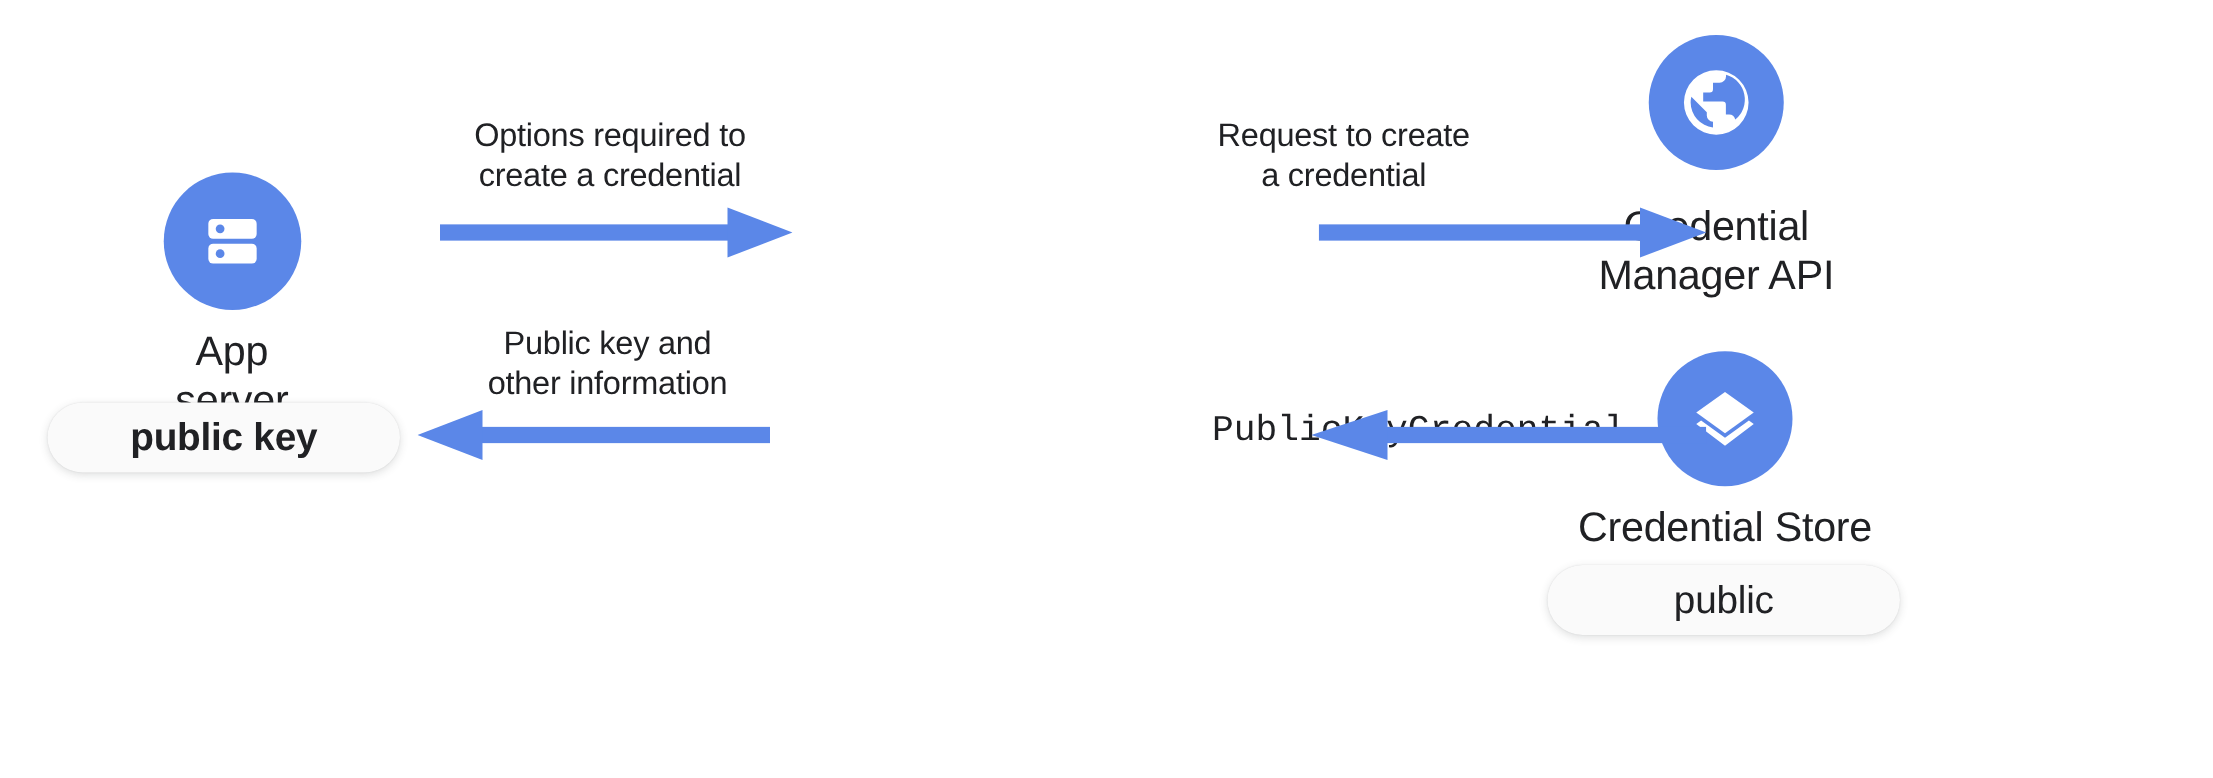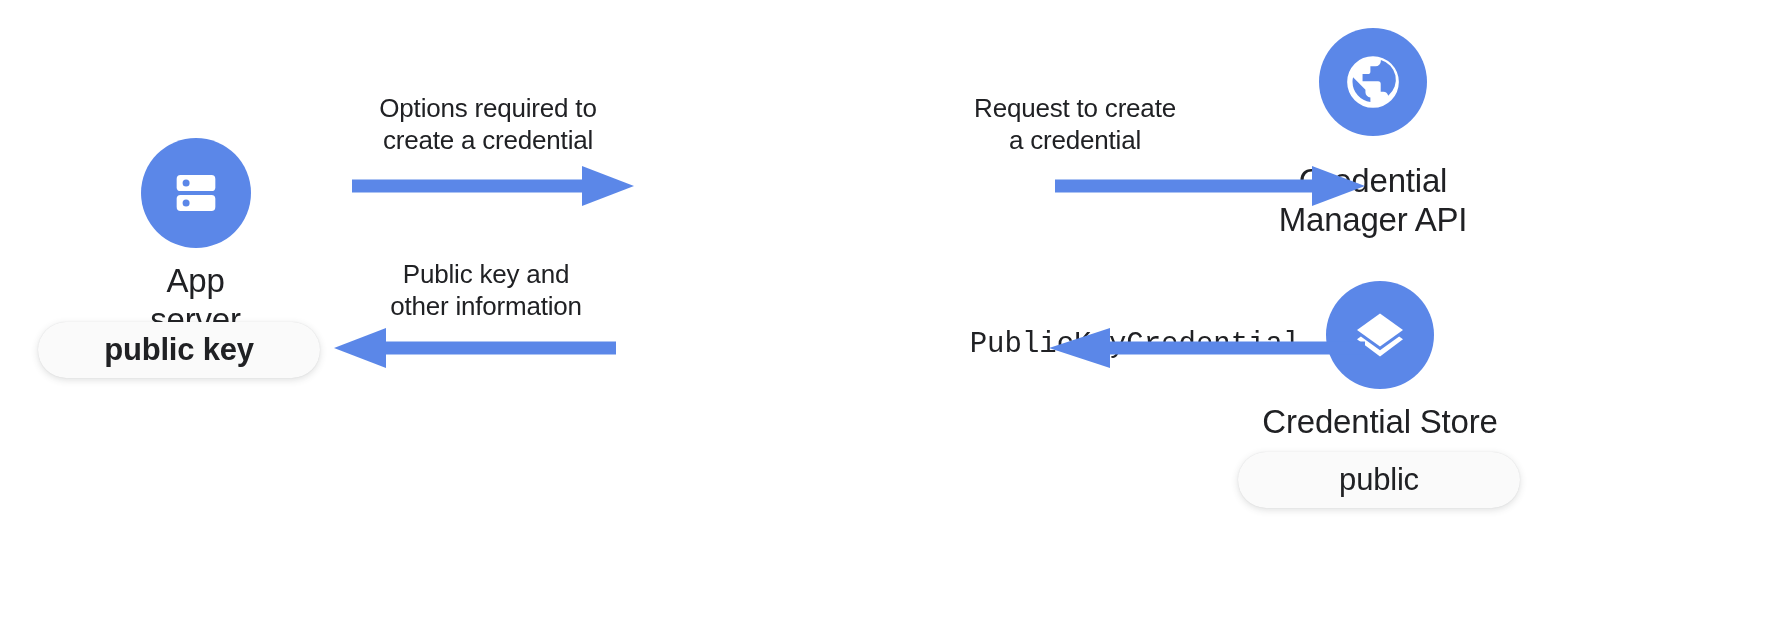--- a/index.html
+++ b/index.html
@@ -75,21 +75,21 @@
   }
 
   
   .arrow { position: absolute; }
 </style>
 </head>
 <body>
 
 <div id="stage">
 
-  <div class="node" style="left:123px; top:138px; width:145px;">
+  <div class="node" style="left:113px; top:138px; width:145px;">
     <div class="node-icon" style="width:110px; height:110px;">
       <svg width="58" height="58" viewBox="0 0 24 24" aria-hidden="true">
         <rect x="4" y="4.6" width="16" height="6.6" rx="1.6" fill="#ffffff"></rect>
         <rect x="4" y="12.8" width="16" height="6.6" rx="1.6" fill="#ffffff"></rect>
         <circle cx="7.9" cy="7.9" r="1.45" fill="#5b87e8"></circle>
         <circle cx="7.9" cy="16.1" r="1.45" fill="#5b87e8"></circle>
       </svg>
     </div>
     <div class="node-label">App server</div>
   </div>

